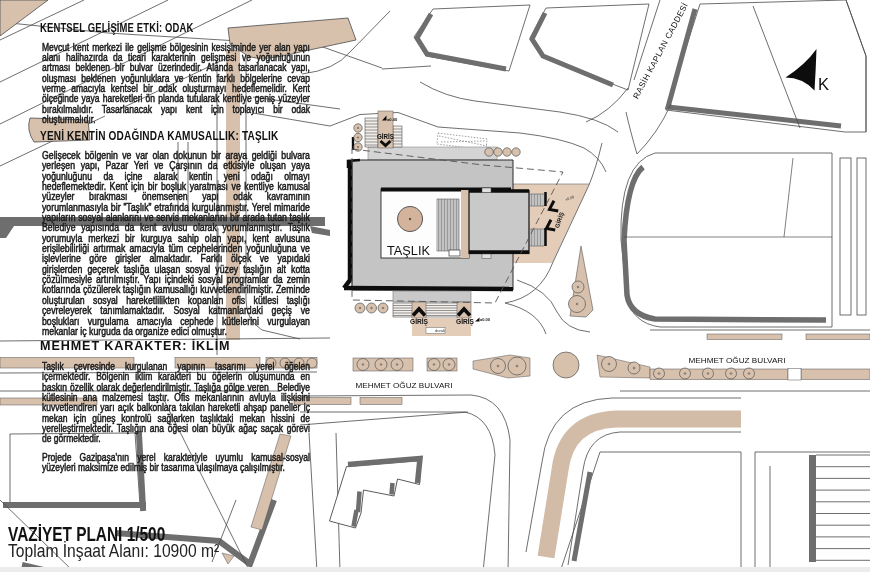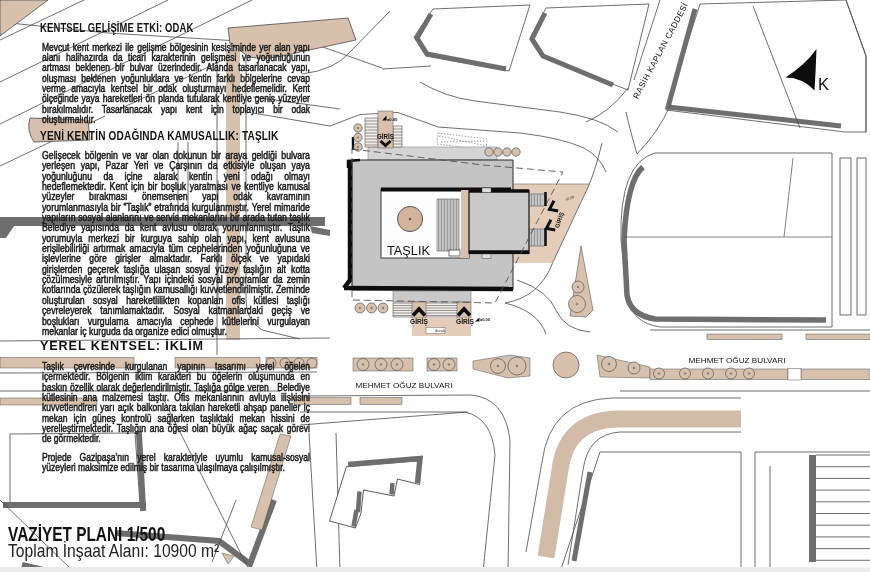--- a/index.html
+++ b/index.html
@@ -409,21 +409,21 @@
   </svg>
 
   <div class="ttl" style="top:21px;transform:scaleX(0.75);">KENTSEL GELİŞİME ETKİ: ODAK</div>
 
   <div class="txt" style="top:42.5px;">Mevcut kent merkezi ile gelişme bölgesinin kesişiminde yer alan yapı alanı halihazırda da ticari karakterinin gelişmesi ve yoğunluğunun artması beklenen bir bulvar üzerindedir. Alanda tasarlanacak yapı, oluşması beklenen yoğunluklara ve kentin farklı bölgelerine cevap verme amacıyla kentsel bir odak oluşturmayı hedeflemelidir. Kent ölçeğinde yaya hareketleri ön planda tutularak kentliye geniş yüzeyler bırakılmalıdır. Tasarlanacak yapı kent için toplayıcı bir odak oluşturmalıdır.</div>
 
   <div class="ttl" style="top:128.5px;transform:scaleX(0.80);">YENİ KENTİN ODAĞINDA KAMUSALLIK: TAŞLIK</div>
 
   <div class="txt" style="top:151px;font-size:10.3px;">Gelişecek bölgenin ve var olan dokunun bir araya geldiği bulvara yerleşen yapı, Pazar Yeri ve Çarşının da etkisiyle oluşan yaya yoğunluğunu da içine alarak kentin yeni odağı olmayı hedeflemektedir. Kent için bir boşluk yaratması ve kentliye kamusal yüzeyler bırakması önemsenen yapı odak kavramının yorumlanmasıyla bir “Taşlık” etrafında kurgulanmıştır. Yerel mimaride yapıların sosyal alanlarını ve servis mekanlarını bir arada tutan taşlık Belediye yapısında da kent avlusu olarak yorumlanmıştır. Taşlık yorumuyla merkezi bir kurguya sahip olan yapı, kent avlusuna erişilebilirliği artırmak amacıyla tüm cephelerinden yoğunluğuna ve işlevlerine göre girişler almaktadır. Farklı ölçek ve yapıdaki girişlerden geçerek taşlığa ulaşan sosyal yüzey taşlığın alt kotta çözülmesiyle artırılmıştır. Yapı içindeki sosyal programlar da zemin kotlarında çözülerek taşlığın kamusallığı kuvvetlendirilmiştir. Zeminde oluşturulan sosyal hareketlilikten kopanlan ofis kütlesi taşlığı çevreleyerek tanımlamaktadır. Sosyal katmanlardaki geçiş ve boşlukları vurgulama amacıyla cephede kütlelerini vurgulayan mekanlar iç kurguda da organize edici olmuştur.</div>
 
-  <div class="ttl" style="top:339px;transform:none;letter-spacing:0.9px;">YEREL KENTSEL: İKLİM</div>
+  <div class="ttl" style="top:339px;transform:none;letter-spacing:0.9px;">MEHMET KARAKTER: İKLİM</div>
 
   <div class="txt" style="top:362px;">Taşlık çevresinde kurgulanan yapının tasarımı yerel öğelen içermektedir. Bölgenin iklim karakteri bu öğelerin oluşumunda en baskın özellik olarak değerlendirilmiştir. Taşlığa gölge veren&nbsp;&nbsp;&nbsp;Belediye kütlesinin ana malzemesi taştır. Ofis mekanlarının avluyla ilişkisini kuvvetlendiren yarı açık balkonlara takılan hareketli ahşap paneller iç mekan için güneş kontrolü sağlarken taşlıktaki mekan hissini de yerelleştirmektedir. Taşlığın ana öğesi olan büyük ağaç saçak görevi de görmektedir.</div>
 
   <div class="txt" style="top:452.5px;">Projede Gazipaşa'nın yerel karakteriyle uyumlu kamusal-sosyal yüzeyleri maksimize edilmiş bir tasarıma ulaşılmaya çalışılmıştır.</div>
 
   <div style="position:absolute;left:8px;top:523px;font-weight:bold;font-size:19.5px;letter-spacing:0px;color:#111;white-space:nowrap;transform:scaleX(0.79);transform-origin:0 0;">VAZİYET PLANI 1/500</div>
 
   <div style="position:absolute;left:8px;top:541px;font-size:18.2px;color:#222;white-space:nowrap;transform:scaleX(0.86);transform-origin:0 0;">Toplam İnşaat Alanı: 10900 m²</div>
 </div>
 

